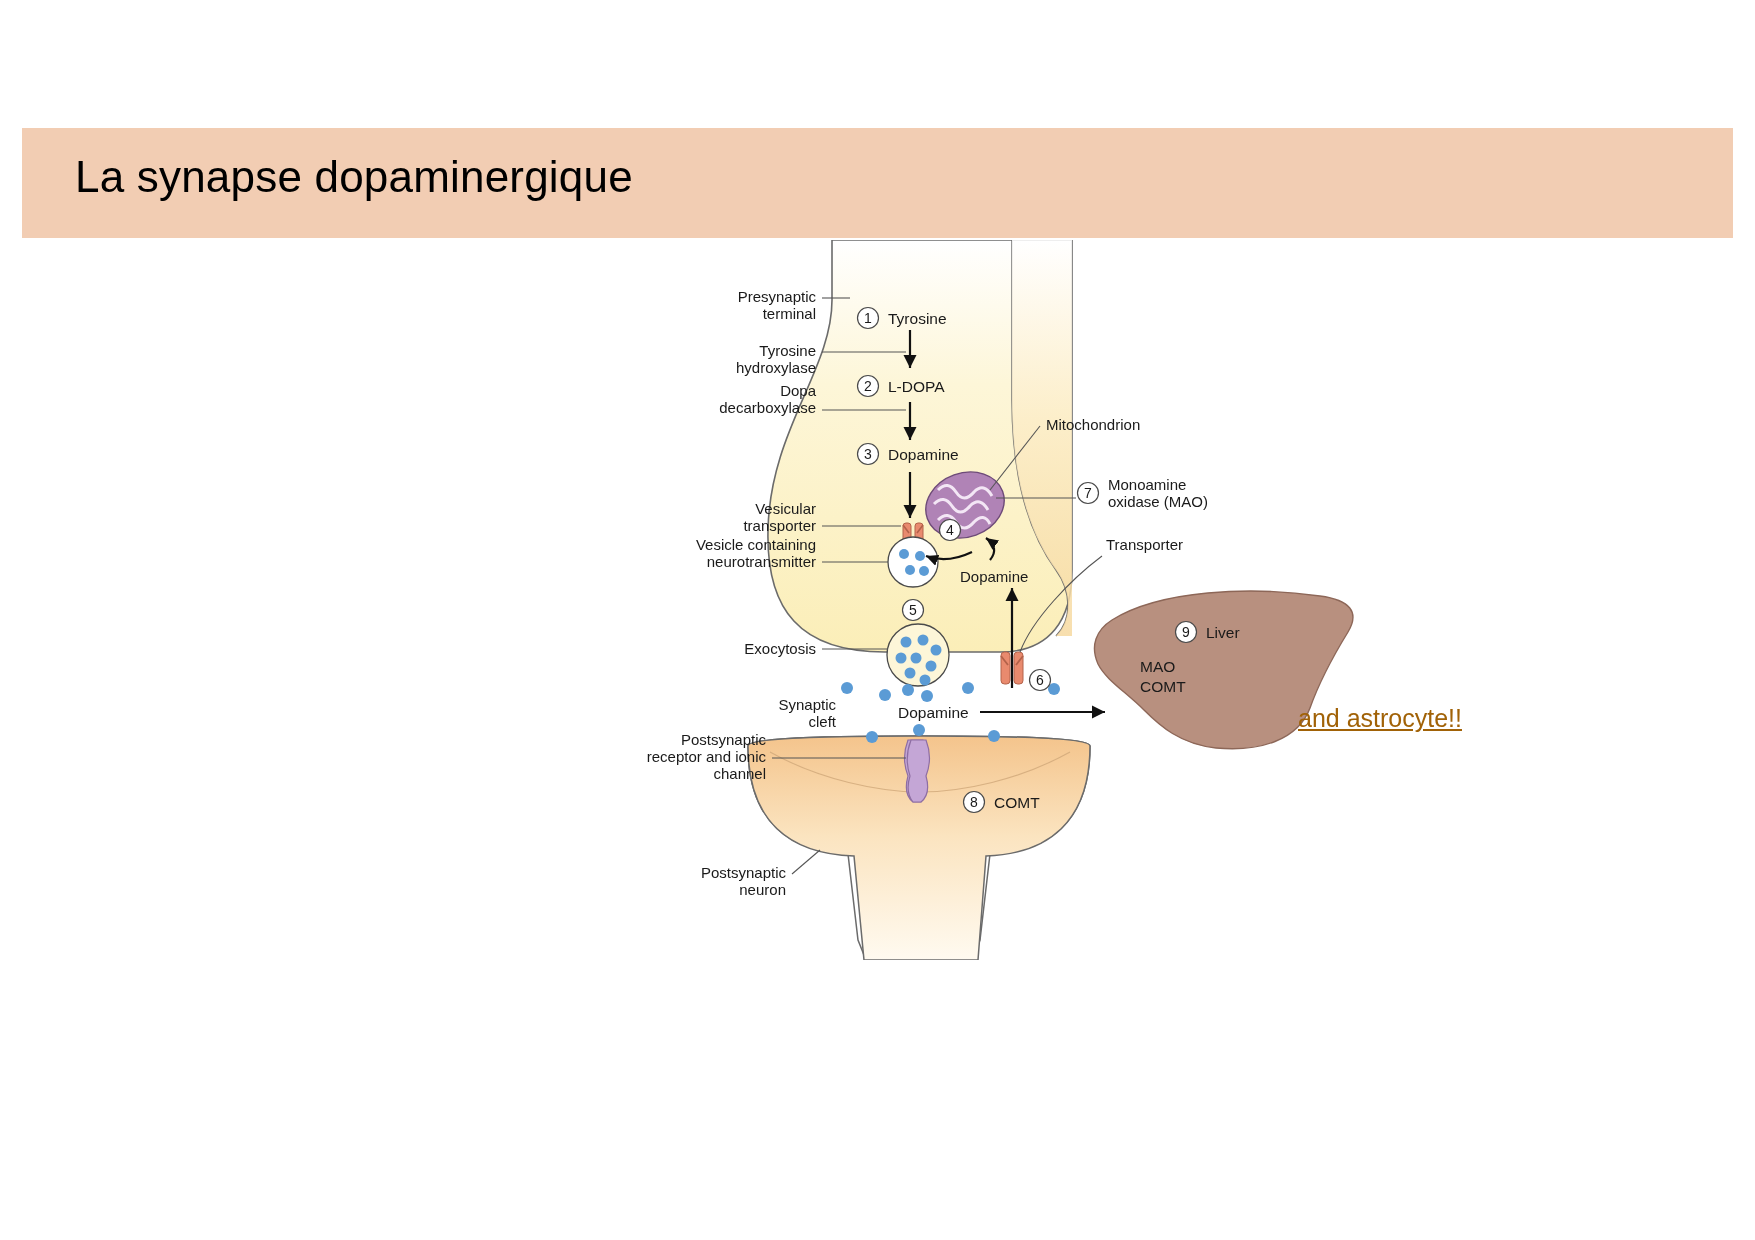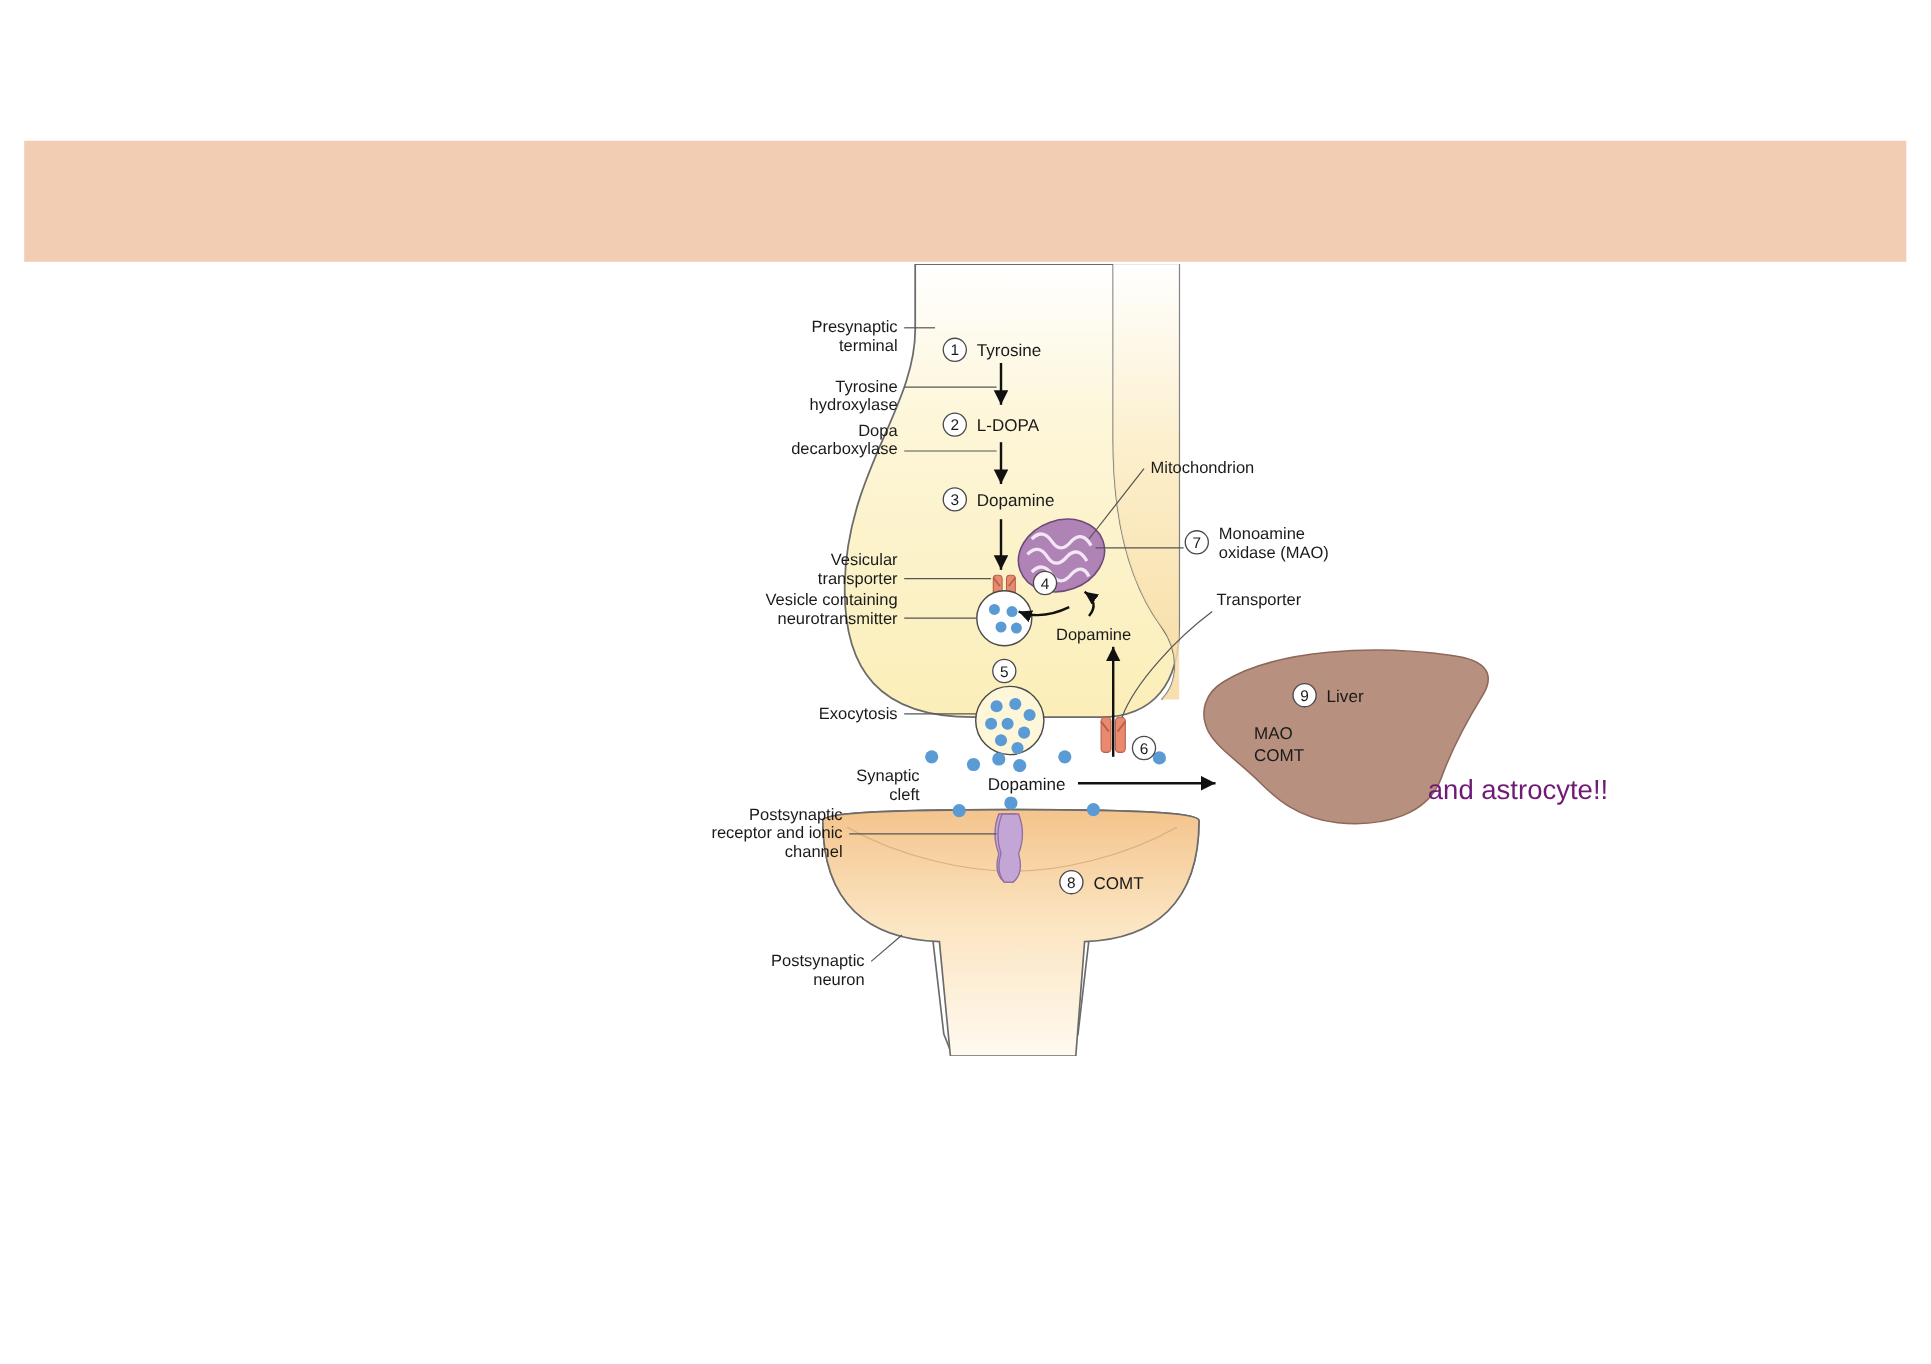--- a/index.html
+++ b/index.html
@@ -72,30 +72,32 @@
   .arrow {
     stroke: #111;
     stroke-width: 2.2;
     fill: none;
   }
   #annotation {
     position: absolute;
     left: 1298px;
     top: 704px;
     font-size: 25px;
-    color: #701a75;
+    color: #a16207;
     white-space: nowrap;
+    text-decoration: underline;
   }
 </style>
 </head>
 <body>
 
 <div id="slide">
 
   <div id="title-band"></div>
+  <div id="title-text">La synapse dopaminergique</div>
 
   <div id="figure">
     <svg class="fig" width="800" height="720" viewBox="0 0 800 720" xmlns="http://www.w3.org/2000/svg">
       <defs>
         <linearGradient id="preGrad" x1="0" y1="0" x2="0" y2="1">
           <stop offset="0%" stop-color="#ffffff"></stop>
           <stop offset="35%" stop-color="#fdf6d8"></stop>
           <stop offset="100%" stop-color="#fbeeb8"></stop>
         </linearGradient>
         <linearGradient id="axonGrad" x1="0" y1="0" x2="0" y2="1">

